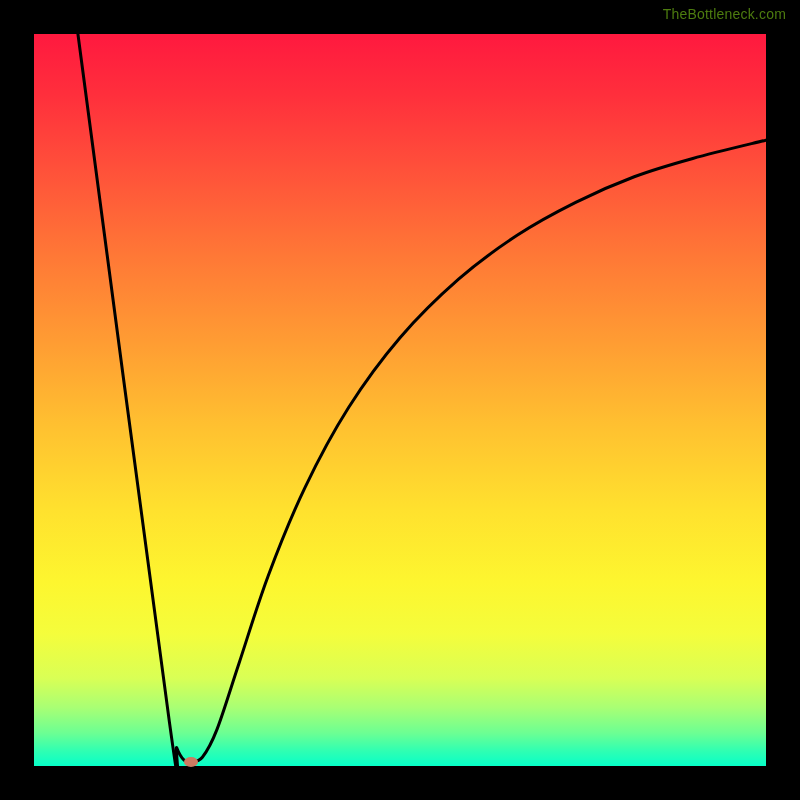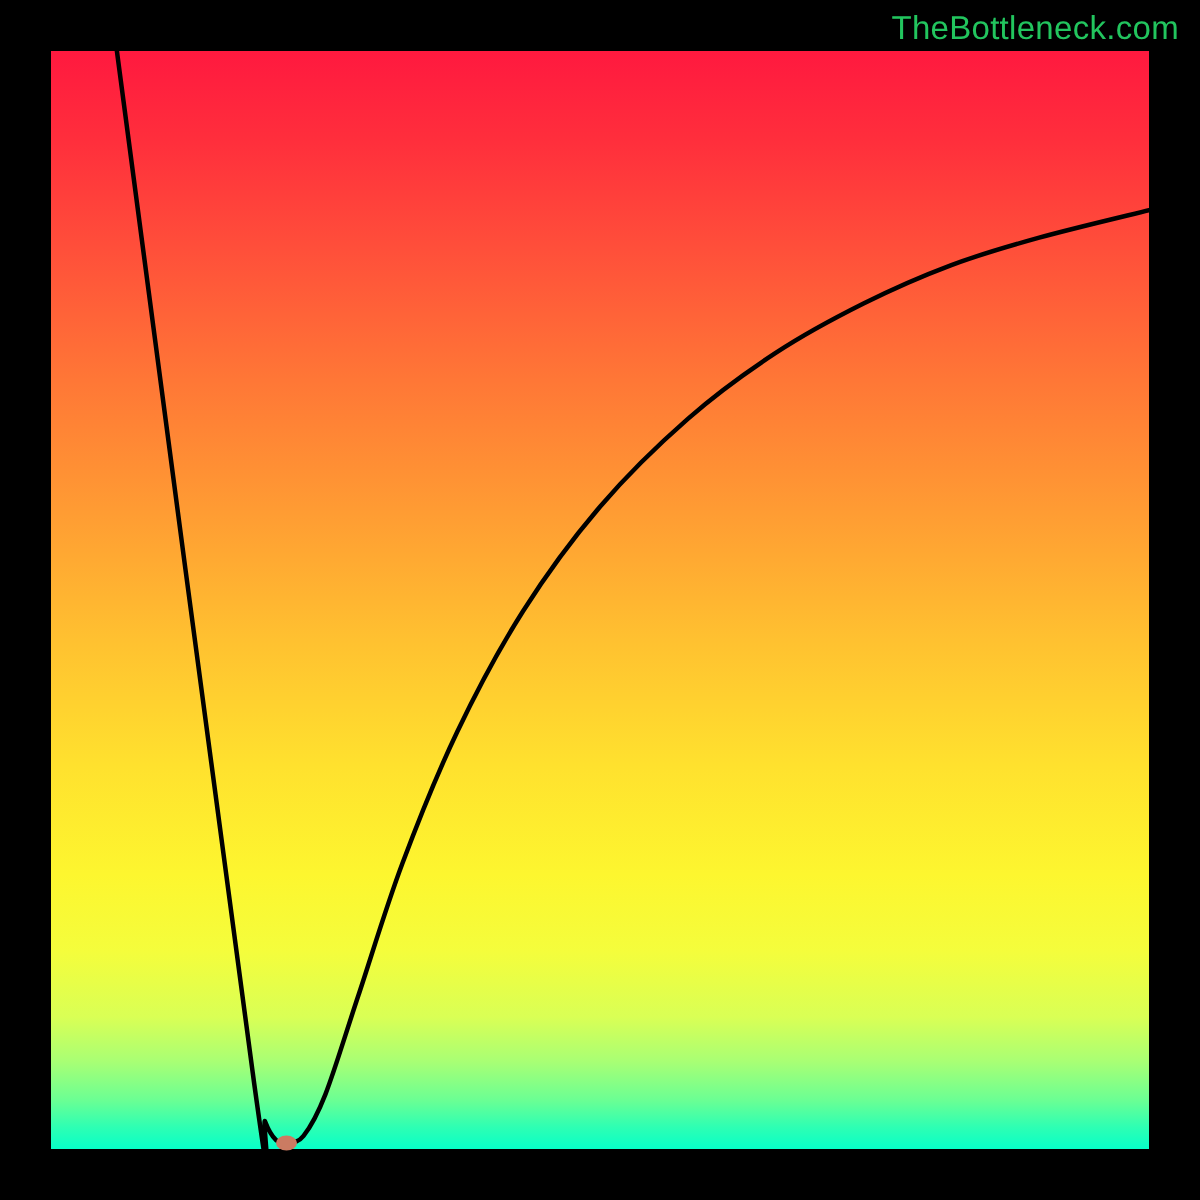--- a/index.html
+++ b/index.html
@@ -44,22 +44,22 @@
     position: absolute;
     left: 0;
     top: 0;
     width: 732px;
     height: 732px;
   }
   .watermark {
     position: absolute;
     top: 6px;
     right: 14px;
-    color: #22c55e;
-    font-size: 22px;
+    color: #4d7c0f;
+    font-size: 14px;
     font-weight: 500;
     letter-spacing: 0.2px;
   }
   .dot {
     position: absolute;
     width: 14px;
     height: 10px;
     border-radius: 50%;
     background: #cb7b62;
     transform: translate(-50%, -50%);

